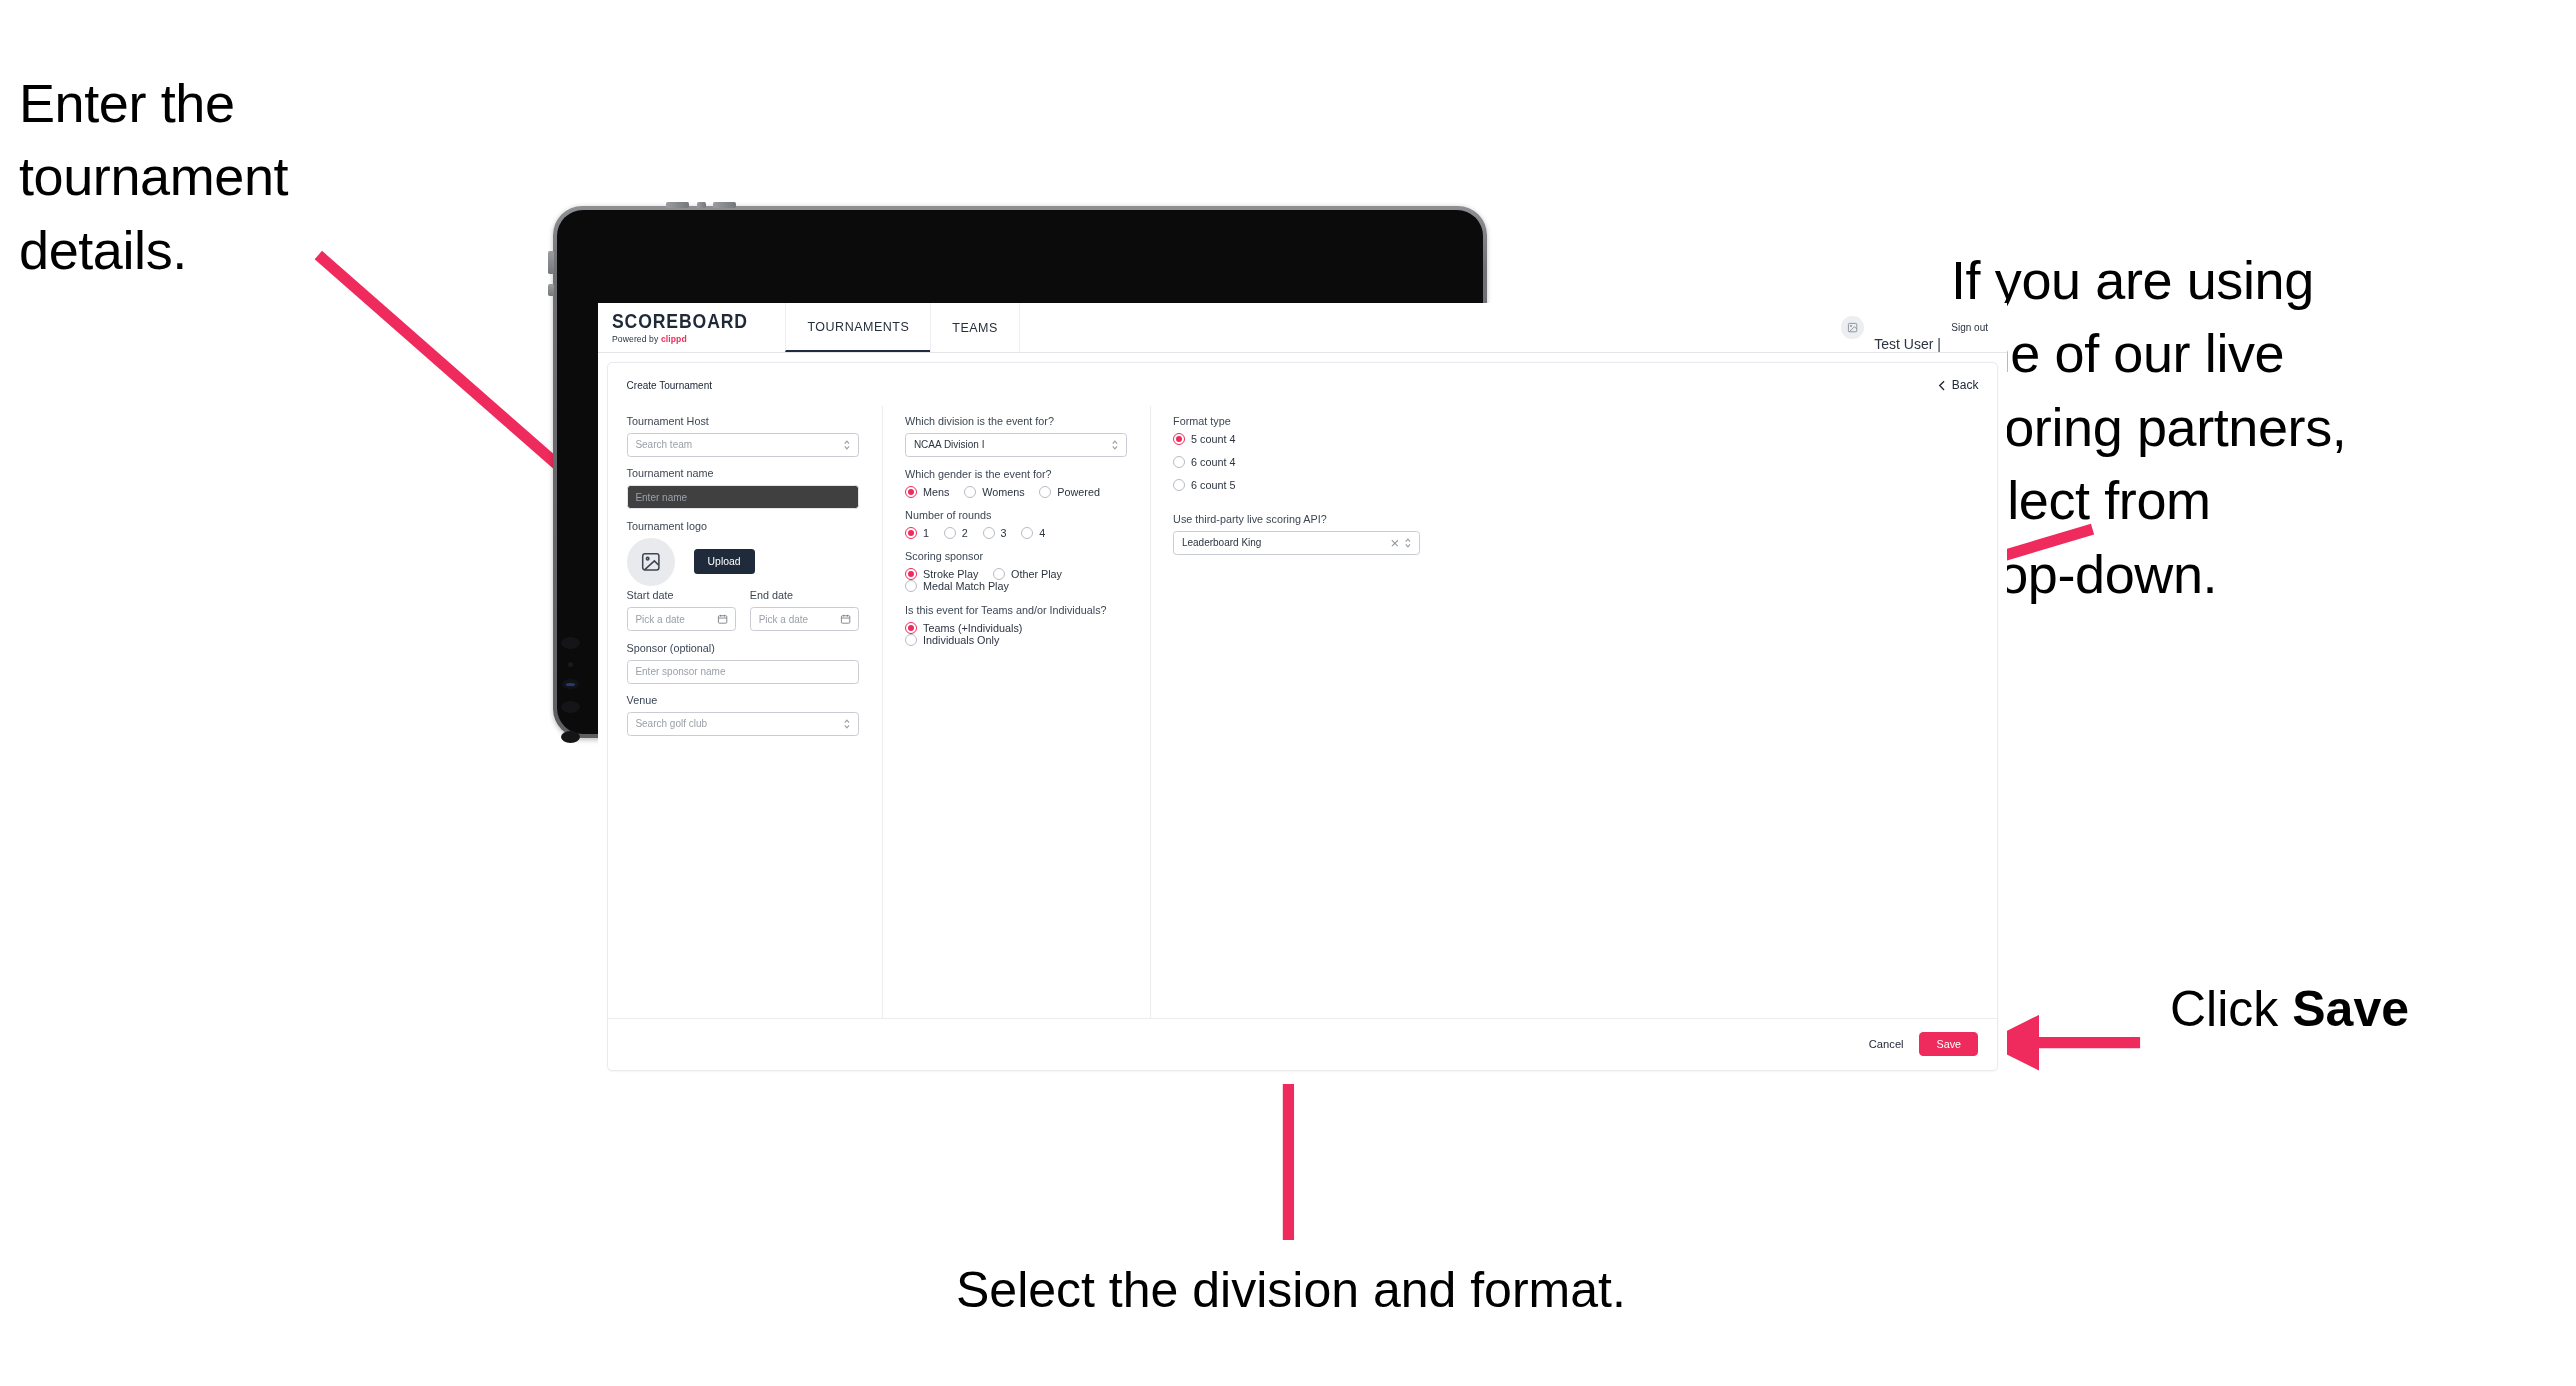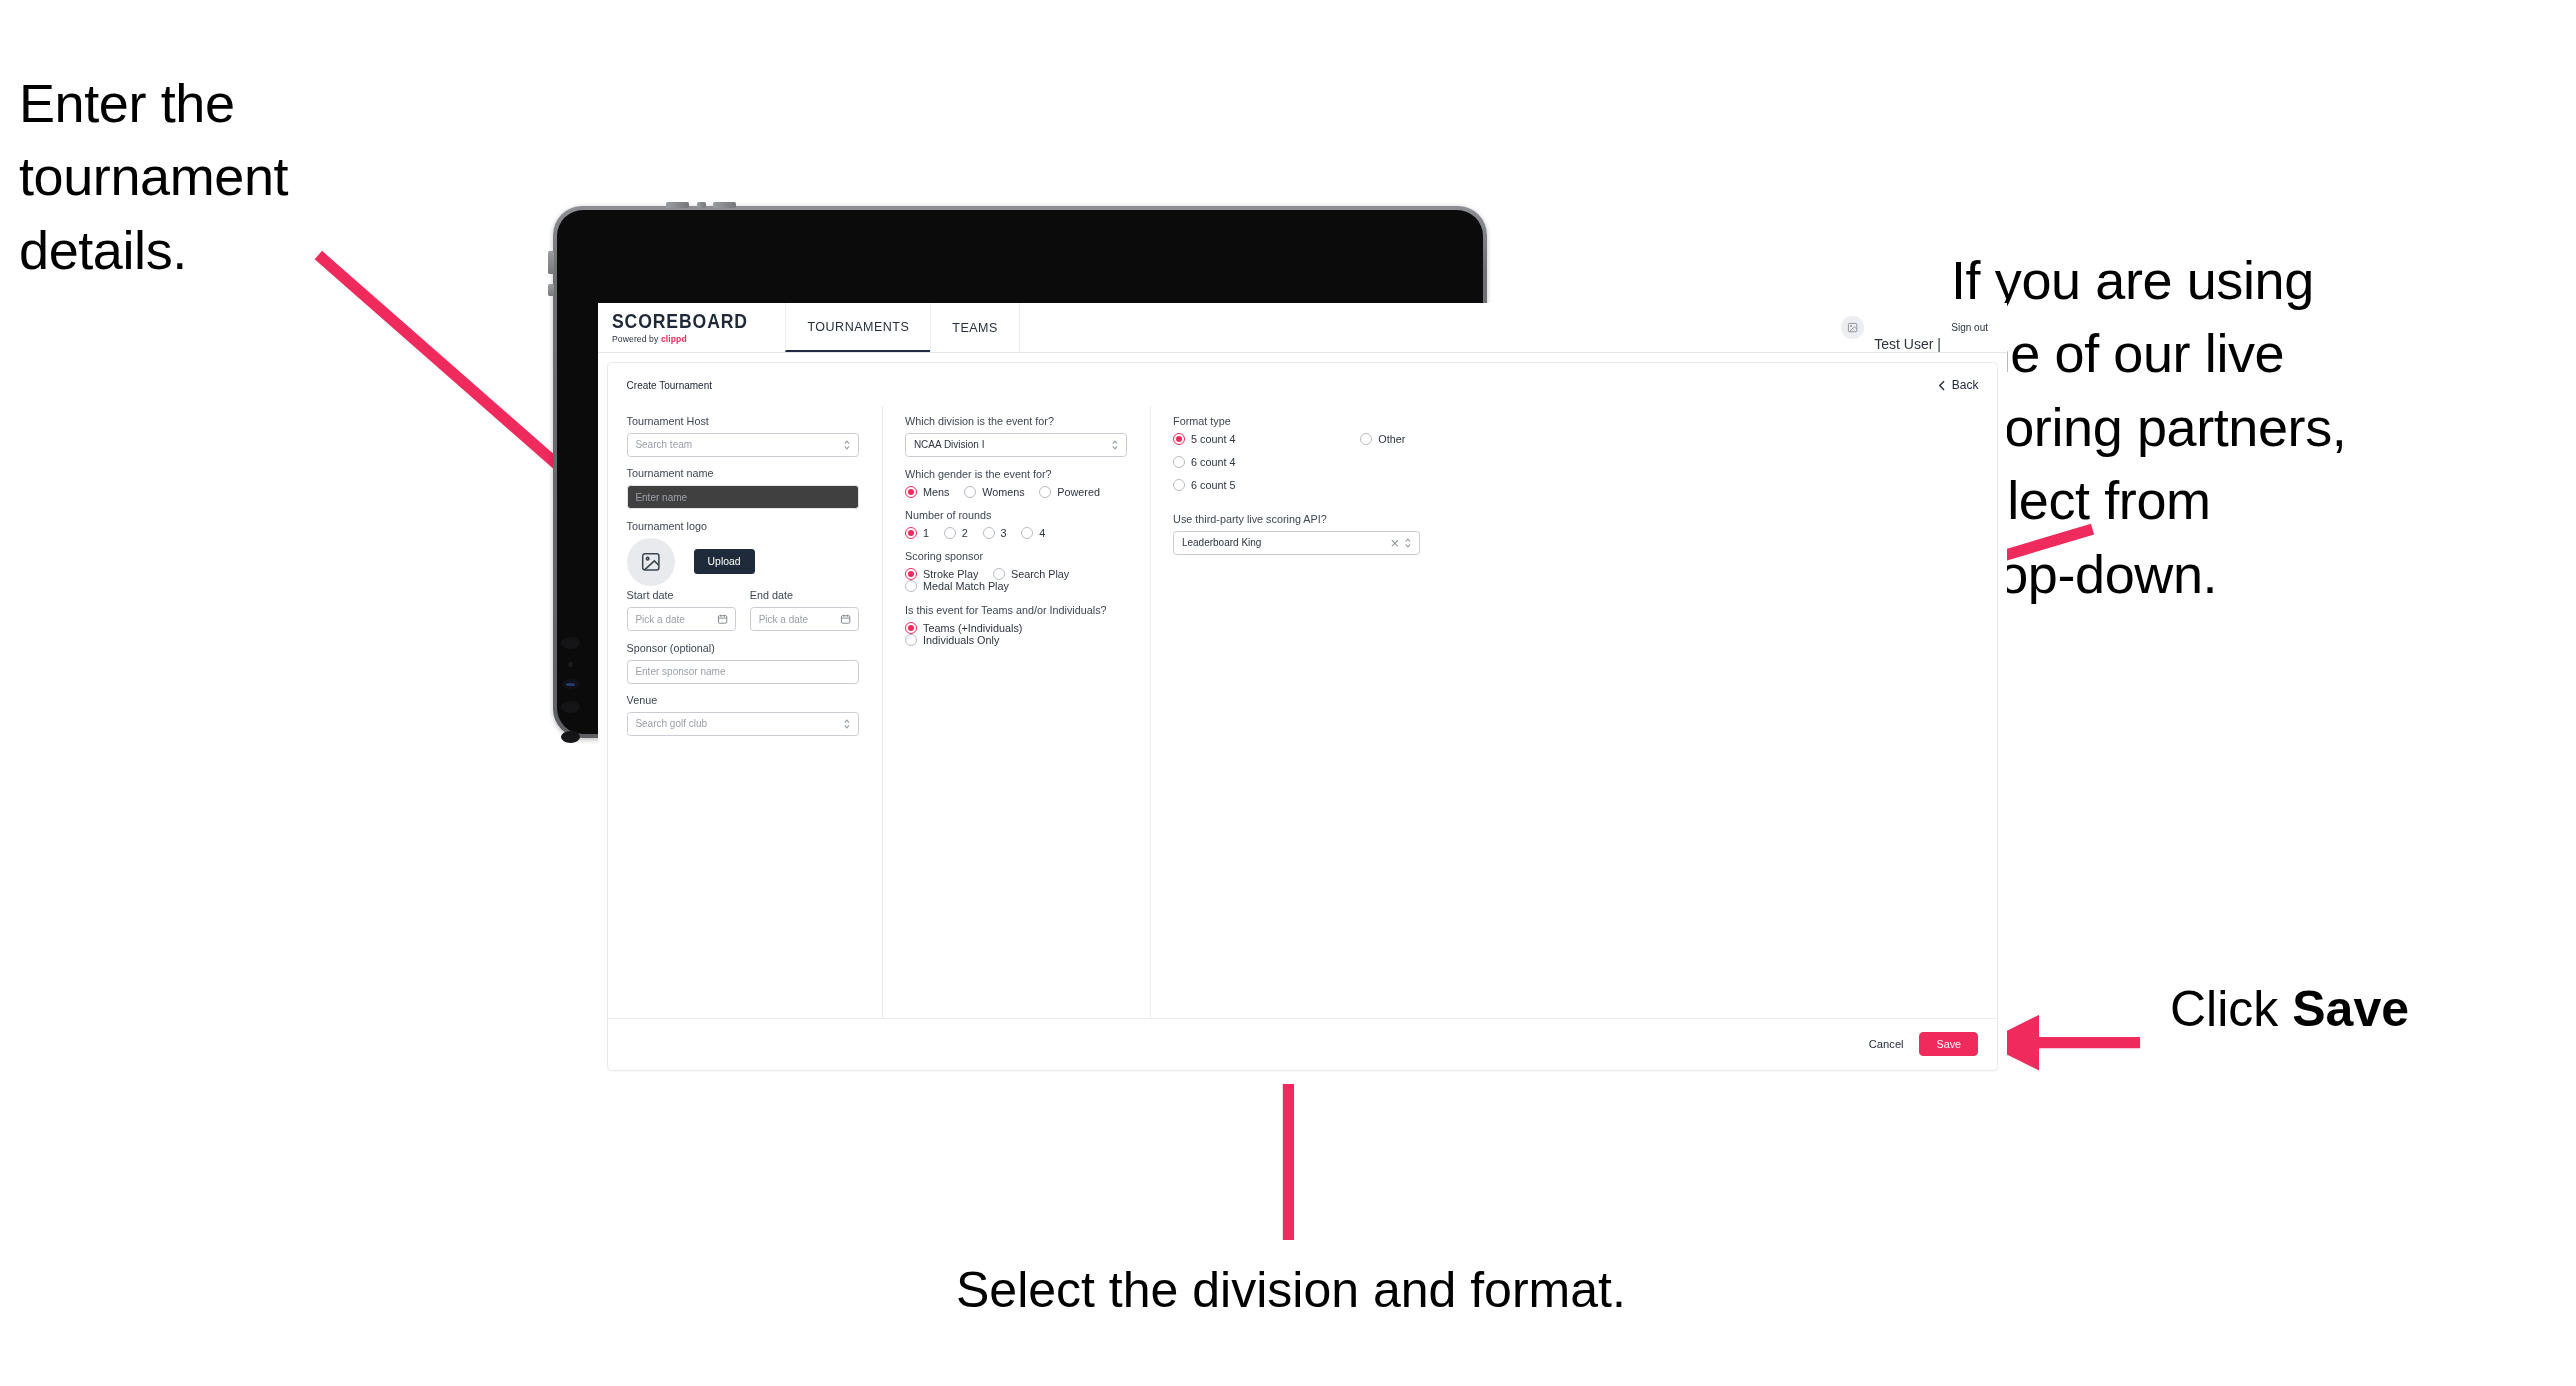--- a/index.html
+++ b/index.html
@@ -392,21 +392,21 @@
           </div>
 
           <div class="q-label">Scoring sponsor</div>
           <div class="radio-row">
             <div class="radio-opt">
               <span class="rdo on"></span>
               <span class="rdo-label">Stroke Play</span>
             </div>
             <div class="radio-opt">
               <span class="rdo"></span>
-              <span class="rdo-label">Search Play</span>
+              <span class="rdo-label">Other Play</span>
             </div>
             <div class="radio-opt">
               <span class="rdo"></span>
               <span class="rdo-label">Medal Match Play</span>
             </div>
           </div>
 
           <div class="q-label">Is this event for Teams and/or Individuals?</div>
           <div class="radio-row">
             <div class="radio-opt">
@@ -429,26 +429,20 @@
                 <span class="rdo on"></span>
                 <span class="rdo-label">5 count 4</span>
               </div>
               <div class="fmt-item radio-opt">
                 <span class="rdo"></span>
                 <span class="rdo-label">6 count 4</span>
               </div>
               <div class="fmt-item radio-opt">
                 <span class="rdo"></span>
                 <span class="rdo-label">6 count 5</span>
-              </div>
-            </div>
-            <div class="fmt-right">
-              <div class="fmt-item radio-opt">
-                <span class="rdo"></span>
-                <span class="rdo-label">Other</span>
               </div>
             </div>
           </div>
 
           <div class="fld-label" style="">Use third-party live scoring API?</div>
           <div class="input value" style="width:247px">
             <span>Leaderboard King</span>
             <span class="right-ic">
               <span>
                 <svg width="7.8" height="7.8" viewBox="0 0 10 10" fill="none" stroke="#8b919a" stroke-width="1.3">

